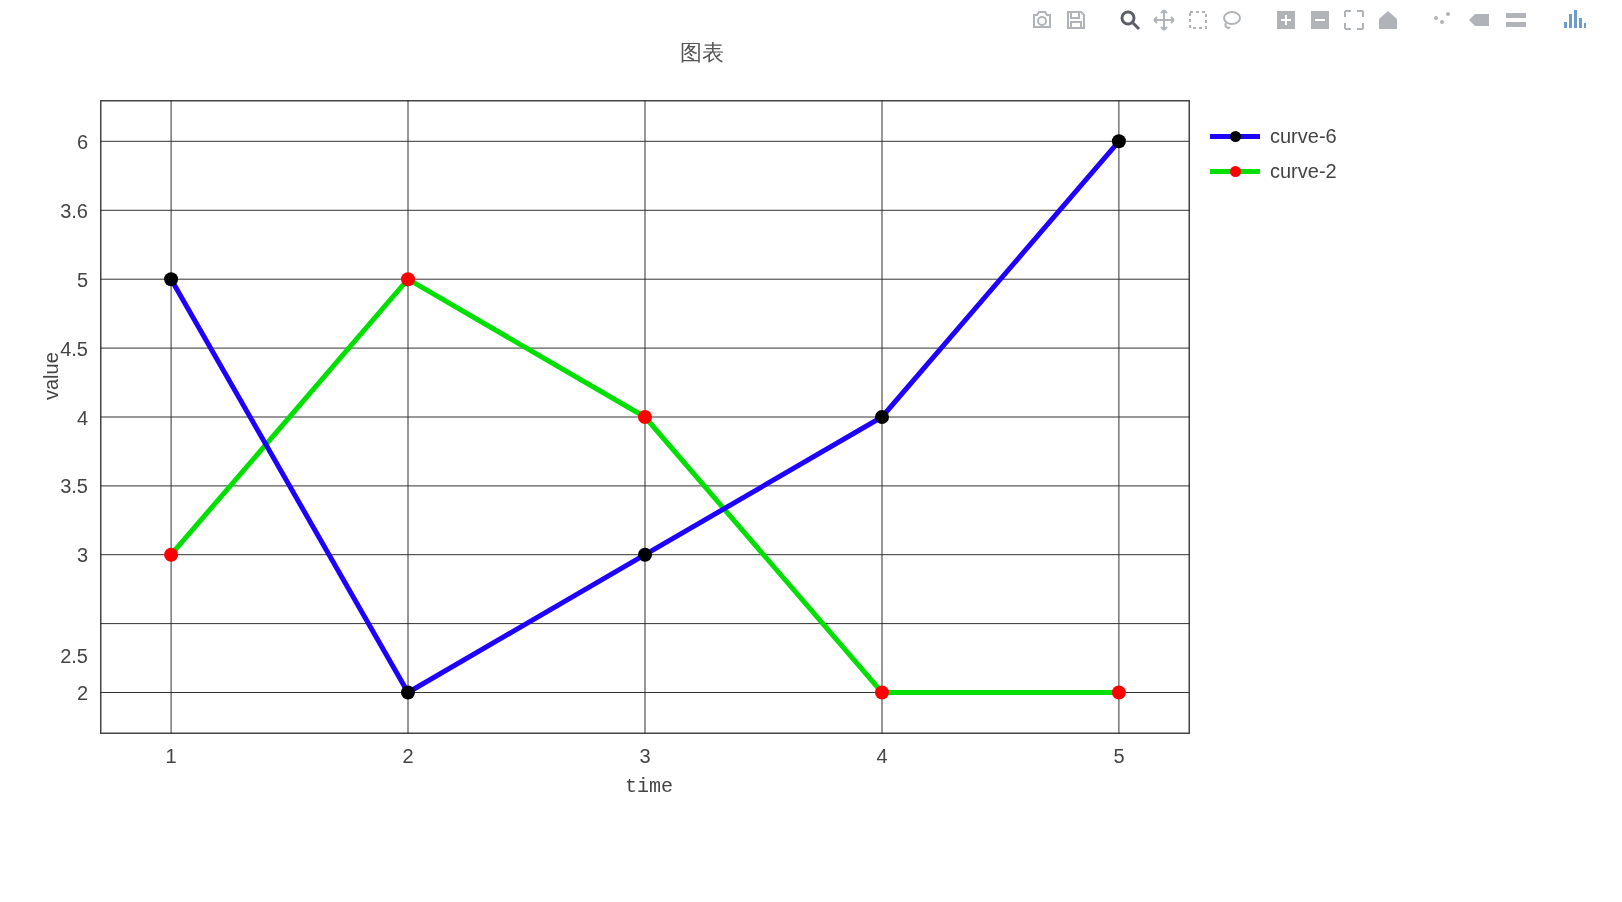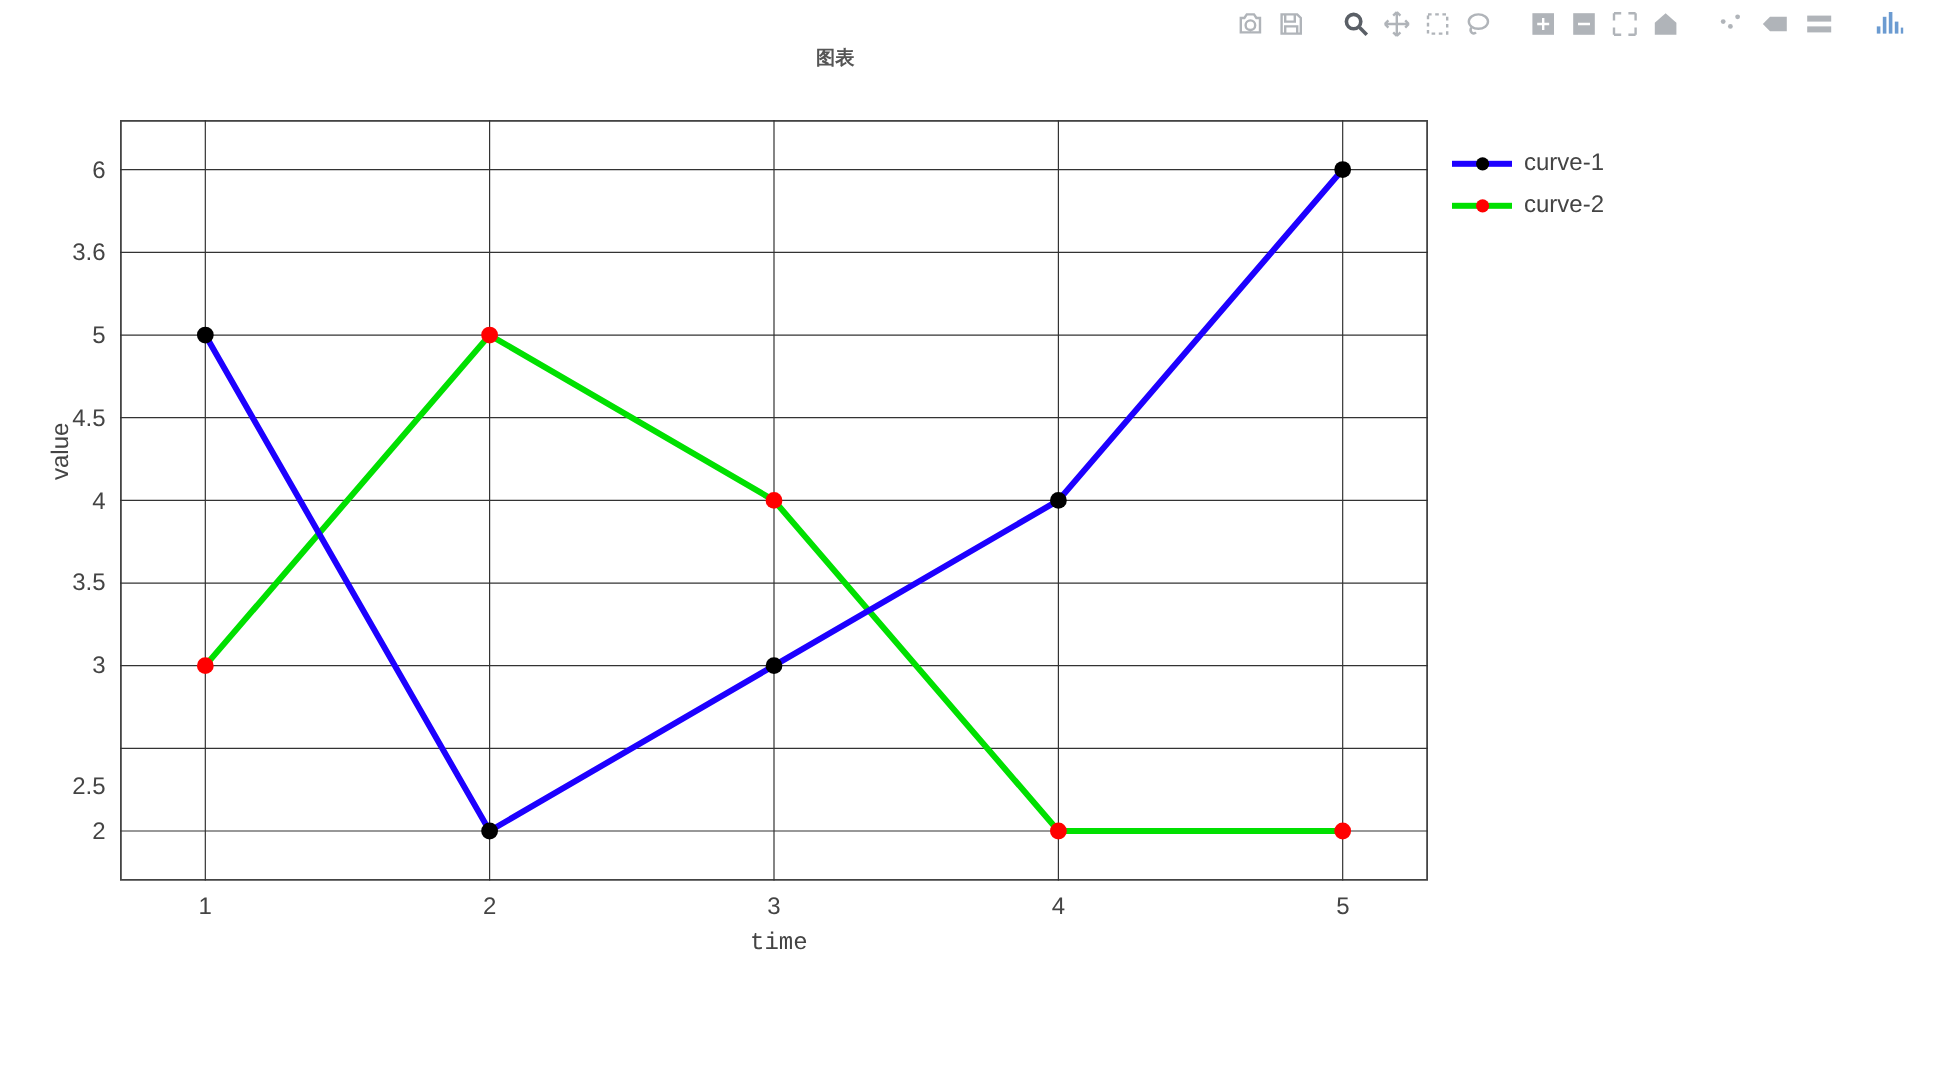--- a/index.html
+++ b/index.html
@@ -26,23 +26,22 @@
     height: 24px;
     fill: #b0b4b9;
     cursor: pointer;
   }
   .tool-icon.active { fill: #5a5f66; }
   .tool-icon.blue { fill: #6b9bd1; }
   .chart-title {
     position: absolute;
     top: 38px;
     left: 680px;
-    font-size: 16px;
+    font-size: 22px;
     color: #555;
-    font-weight: bold;
   }
   .plot-container {
     position: absolute;
     top: 100px;
     left: 100px;
     width: 1090px;
     height: 634px;
   }
   .plot-svg { display: block; }
   .ylabel {
@@ -226,21 +225,21 @@
 <div class="axis-tick-x" style="top:745px;left:393px">2</div>
 <div class="axis-tick-x" style="top:745px;left:630px">3</div>
 <div class="axis-tick-x" style="top:745px;left:867px">4</div>
 <div class="axis-tick-x" style="top:745px;left:1104px">5</div>
 
 <div class="legend">
   <div class="legend-item">
     <div class="legend-swatch" style="background:#1d00ff">
       <div class="legend-dot" style="background:#000"></div>
     </div>
-    <span>curve-1</span>
+    <span>curve-6</span>
   </div>
   <div class="legend-item">
     <div class="legend-swatch" style="background:#00e000">
       <div class="legend-dot" style="background:#ff0000"></div>
     </div>
     <span>curve-2</span>
   </div>
 </div>
 
 </body></html>

